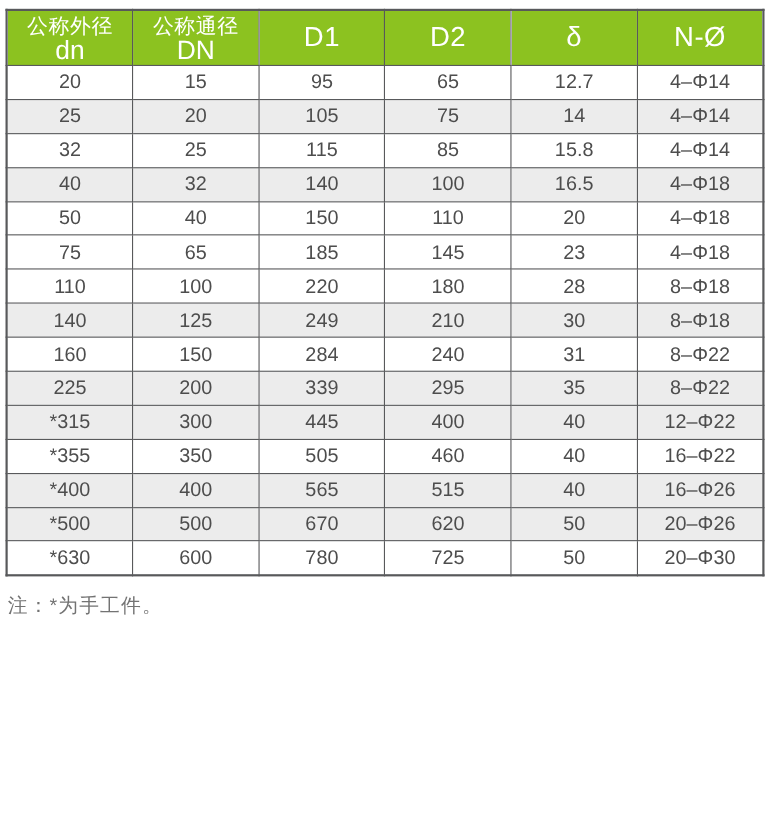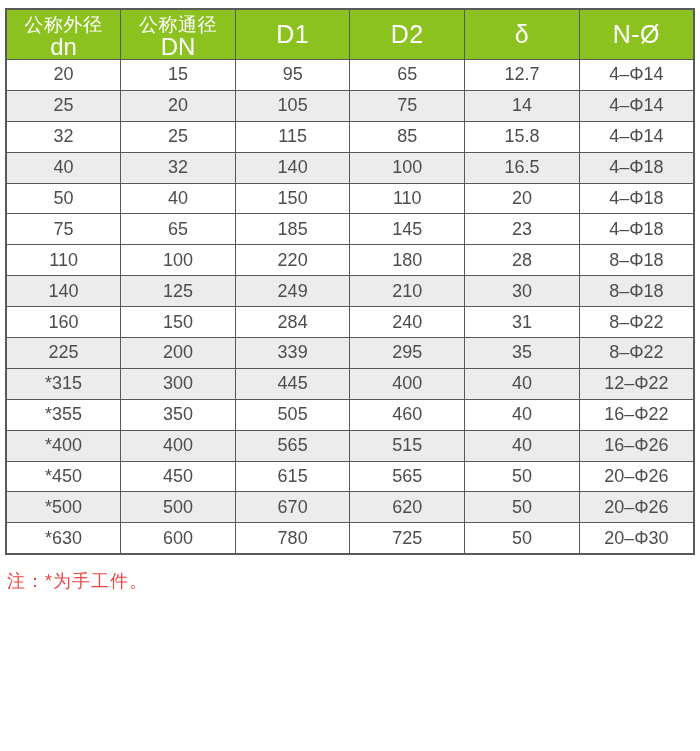--- a/index.html
+++ b/index.html
@@ -59,21 +59,21 @@
     height: 30.9px;
     font-size: 18px;
     background: #ffffff;
   }
   tbody tr.stripe td {
     background: var(--stripe);
   }
   .footnote {
     margin: 14px 0 0 2px;
     font-size: 18px;
-    color: #ef4444;
+    color: #737373;
     letter-spacing: 1px;
   }
 </style>
 </head>
 <body>
 
 <div class="wrap">
   <table class="spec">
     <thead>
       <tr>
@@ -197,28 +197,20 @@
           <td>16–Φ22</td>
         </tr>
         <tr class="stripe">
           <td>*400</td>
           <td>400</td>
           <td>565</td>
           <td>515</td>
           <td>40</td>
           <td>16–Φ26</td>
         </tr>
-        <tr>
-          <td>*450</td>
-          <td>450</td>
-          <td>615</td>
-          <td>565</td>
-          <td>50</td>
-          <td>20–Φ26</td>
-        </tr>
         <tr class="stripe">
           <td>*500</td>
           <td>500</td>
           <td>670</td>
           <td>620</td>
           <td>50</td>
           <td>20–Φ26</td>
         </tr>
         <tr>
           <td>*630</td>

